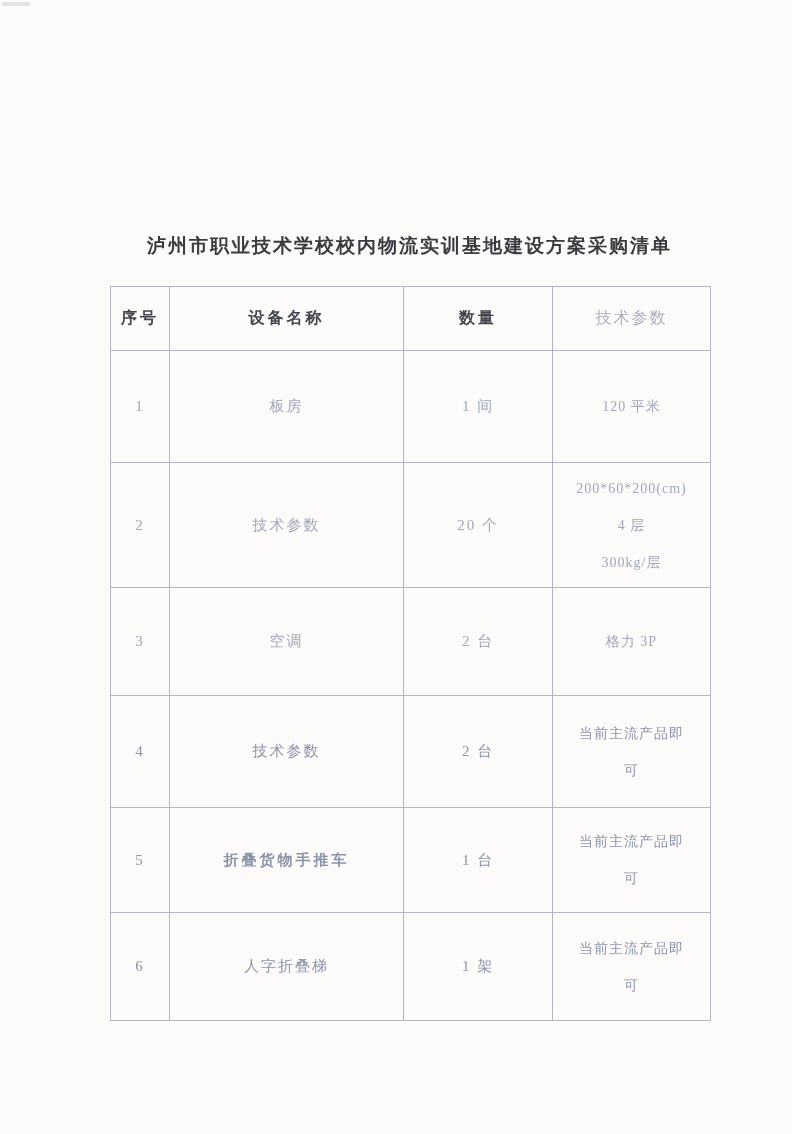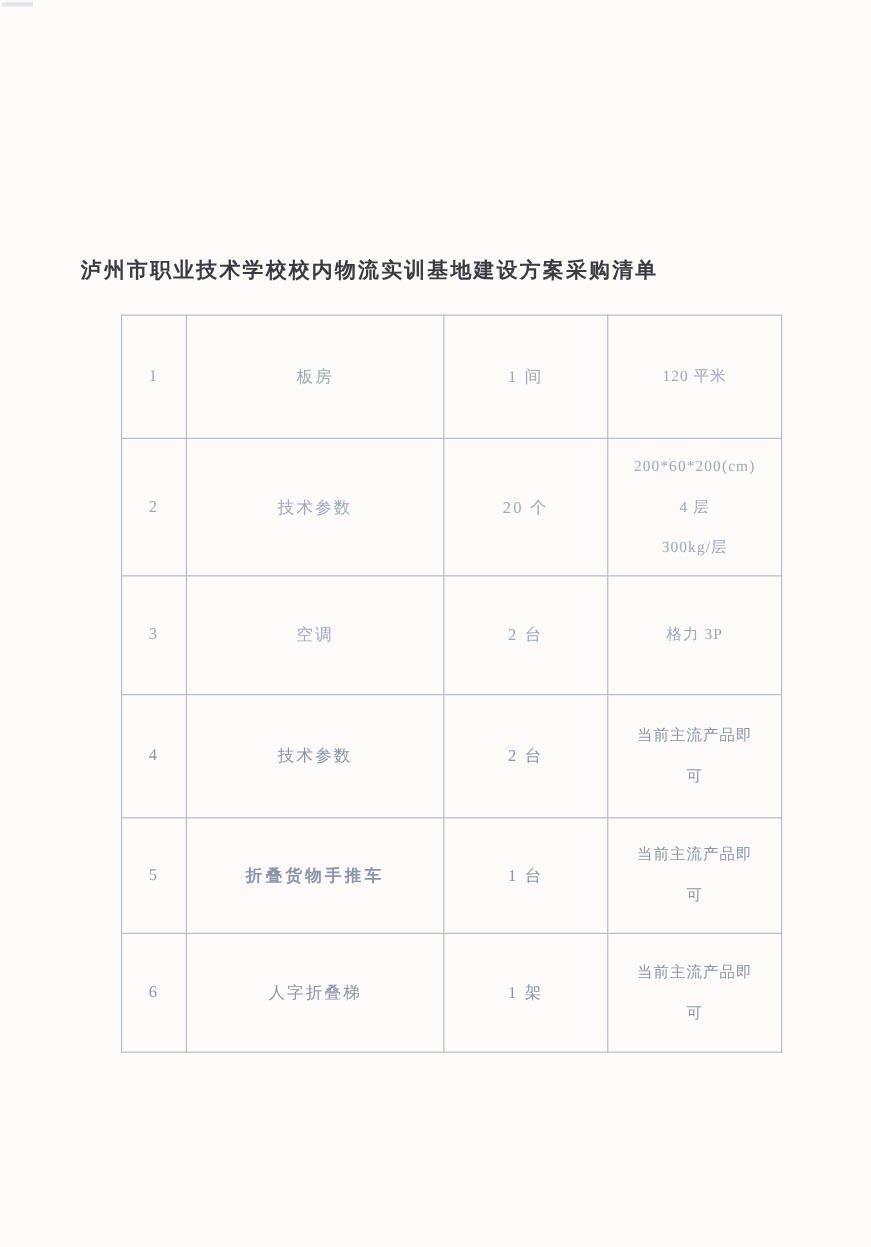--- a/index.html
+++ b/index.html
@@ -30,21 +30,21 @@
     width: 28px; height: 4px;
     background: #dcdde8;
     opacity: .8;
   }
 
   .doc-title {
     position: absolute;
     top: 233px;
     left: 0;
     width: 672px;
-    text-align: center;
+    text-align: right;
     font-size: 19px;
     font-weight: bold;
     letter-spacing: 2px;
     color: var(--title-color);
     font-family: "Liberation Sans", "DejaVu Sans", sans-serif;
   }
 
   table.proc-table {
     position: absolute;
     left: 110px;
@@ -106,20 +106,26 @@
   <div class="doc-title">泸州市职业技术学校校内物流实训基地建设方案采购清单</div>
 
   <table class="proc-table">
     <colgroup>
       <col class="c-no">
         <col class="c-name">
         <col class="c-qty">
         <col class="c-params">
     </colgroup>
     <tbody>
+      <tr class="hrow">
+        <th>序号</th>
+        <th>设备名称</th>
+        <th>数量</th>
+        <th class="light">技术参数</th>
+      </tr>
 
       <tr class="r0">
         <td>1</td>
         <td>板房</td>
         <td>1 间</td>
         <td class="params">
           <div class="pline">120 平米</div>
         </td>
       </tr>
 

